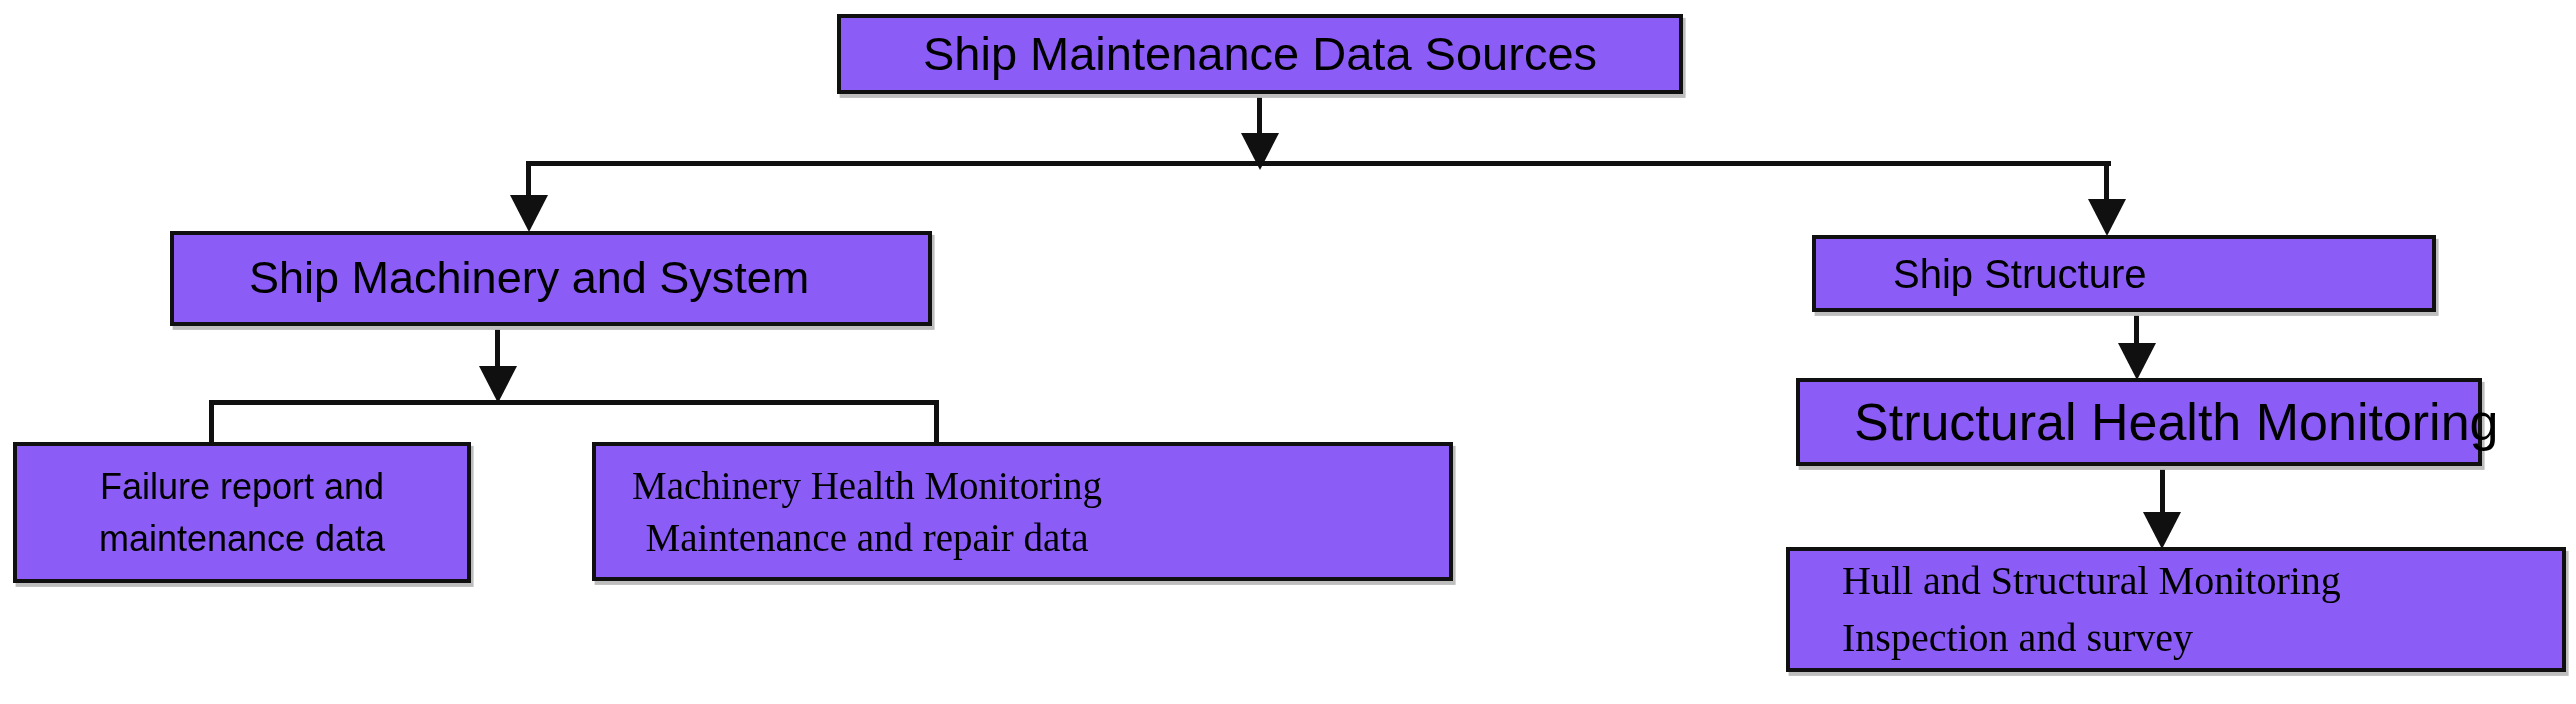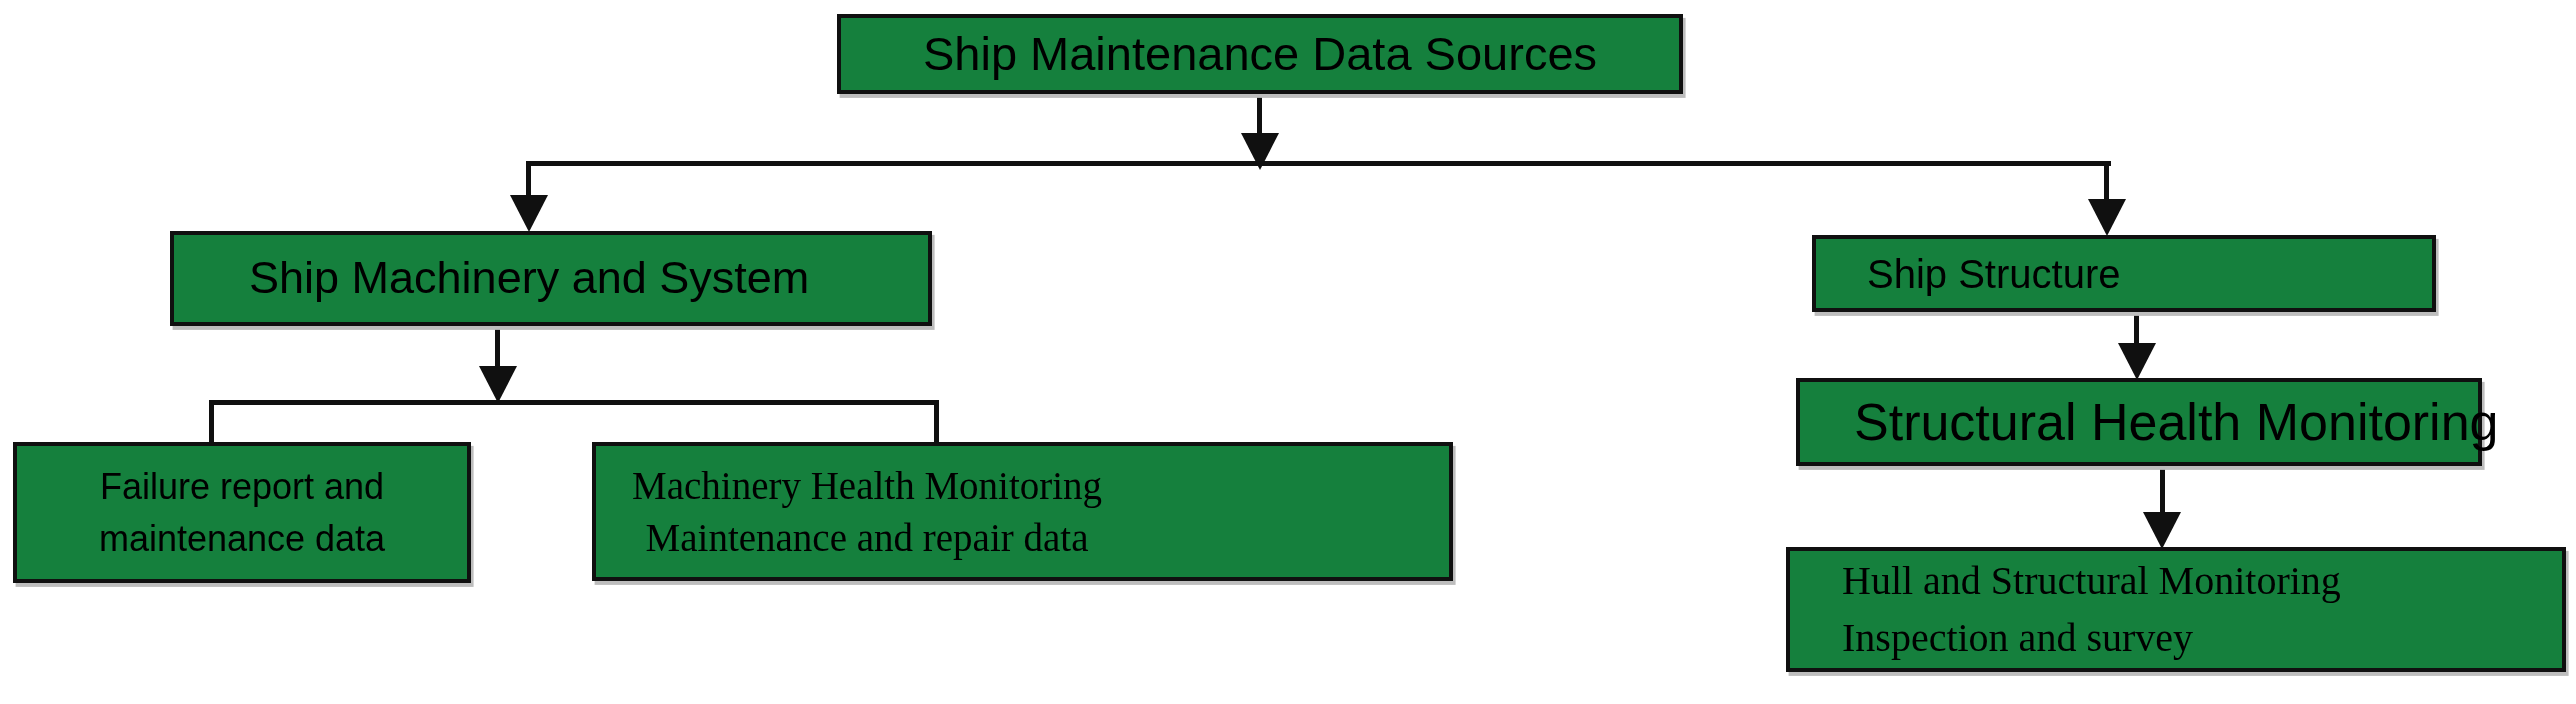--- a/index.html
+++ b/index.html
@@ -12,21 +12,21 @@
     width: 2576px;
     height: 705px;
     background: #ffffff;
     overflow: hidden;
     font-family: "Liberation Sans", sans-serif;
     color: #000000;
   }
   .box {
     position: absolute;
     box-sizing: border-box;
-    background: #15803d;
+    background: #8b5cf6;
     border: 4.5px solid #101010;
     box-shadow: 2.6px 3.9px 0 #bdbdbd;
     display: flex;
     align-items: center;
     line-height: 1.35;
     white-space: nowrap;
   }
   .box.center {
     justify-content: center;
     text-align: center;
@@ -44,21 +44,21 @@
     height: 0;
     border-left: 19px solid transparent;
     border-right: 19px solid transparent;
     border-top: 37px solid #101010;
   }
   
   #node-root              { left: 837px; top: 14.2px;  width: 846px; height: 80px; font-size: 47px; }
   #node-ship-machinery    { left: 170px;  top: 231px; width: 762px; height: 95px; font-size: 45px; padding-left: 75px; }
   #node-failure-report    { left: 13px;   top: 442px; width: 458px;  height: 141px; font-size: 36px; line-height: 1.42; }
   #node-machinery-health  { left: 592px;  top: 442px; width: 861px; height: 139px; font-size: 39px; padding-left: 36px; line-height: 1.32; text-align: center; }
-  #node-ship-structure    { left: 1812px; top: 235px; width: 624px;  height: 77px; font-size: 40px; padding-left: 51px; }
+  #node-ship-structure    { left: 1812px; top: 235px; width: 624px;  height: 77px; font-size: 40px; padding-left: 77px; }
   #node-structural-health { left: 1796px; top: 378px; width: 686px; height: 88px; font-size: 52px; padding-left: 54px; }
   #node-hull              { left: 1786px; top: 547px; width: 780px; height: 125px; font-size: 40px; padding-left: 52px; line-height: 1.42; }
   
   #edge-root-stem        { left: 1257px; top: 93px; width: 4.5px;    height: 71px; }
   #edge-main-hbar        { left: 526px;  top: 161px; width: 1585px; height: 4.5px;  }
   #edge-left-drop        { left: 526px;  top: 161px; width: 4.5px;    height: 39px; }
   #edge-right-drop       { left: 2104px; top: 161px; width: 4.5px;    height: 40px; }
   #edge-machinery-stem   { left: 495px;  top: 324px; width: 4.5px;    height: 43px; }
   #edge-split-hbar       { left: 209px;  top: 400px; width: 730px; height: 4.5px;  }
   #edge-split-left-stub  { left: 209px;  top: 400px; width: 4.5px;    height: 43px; }

